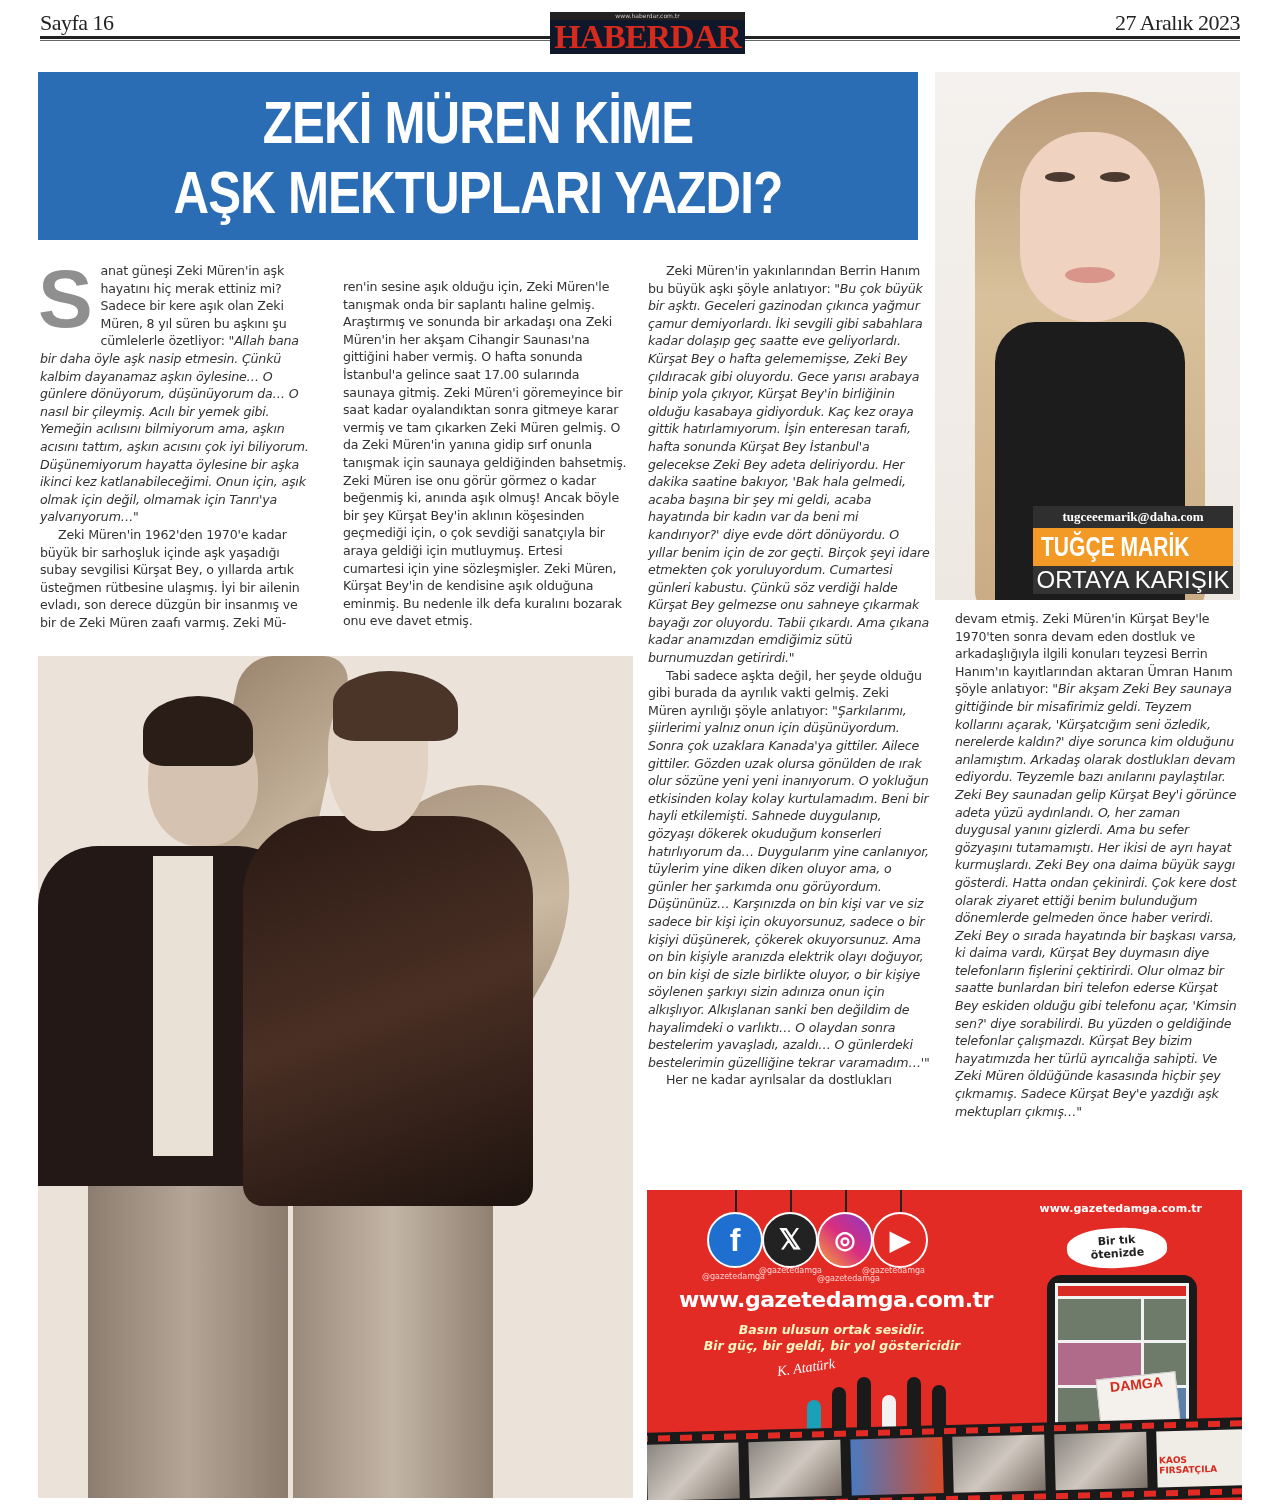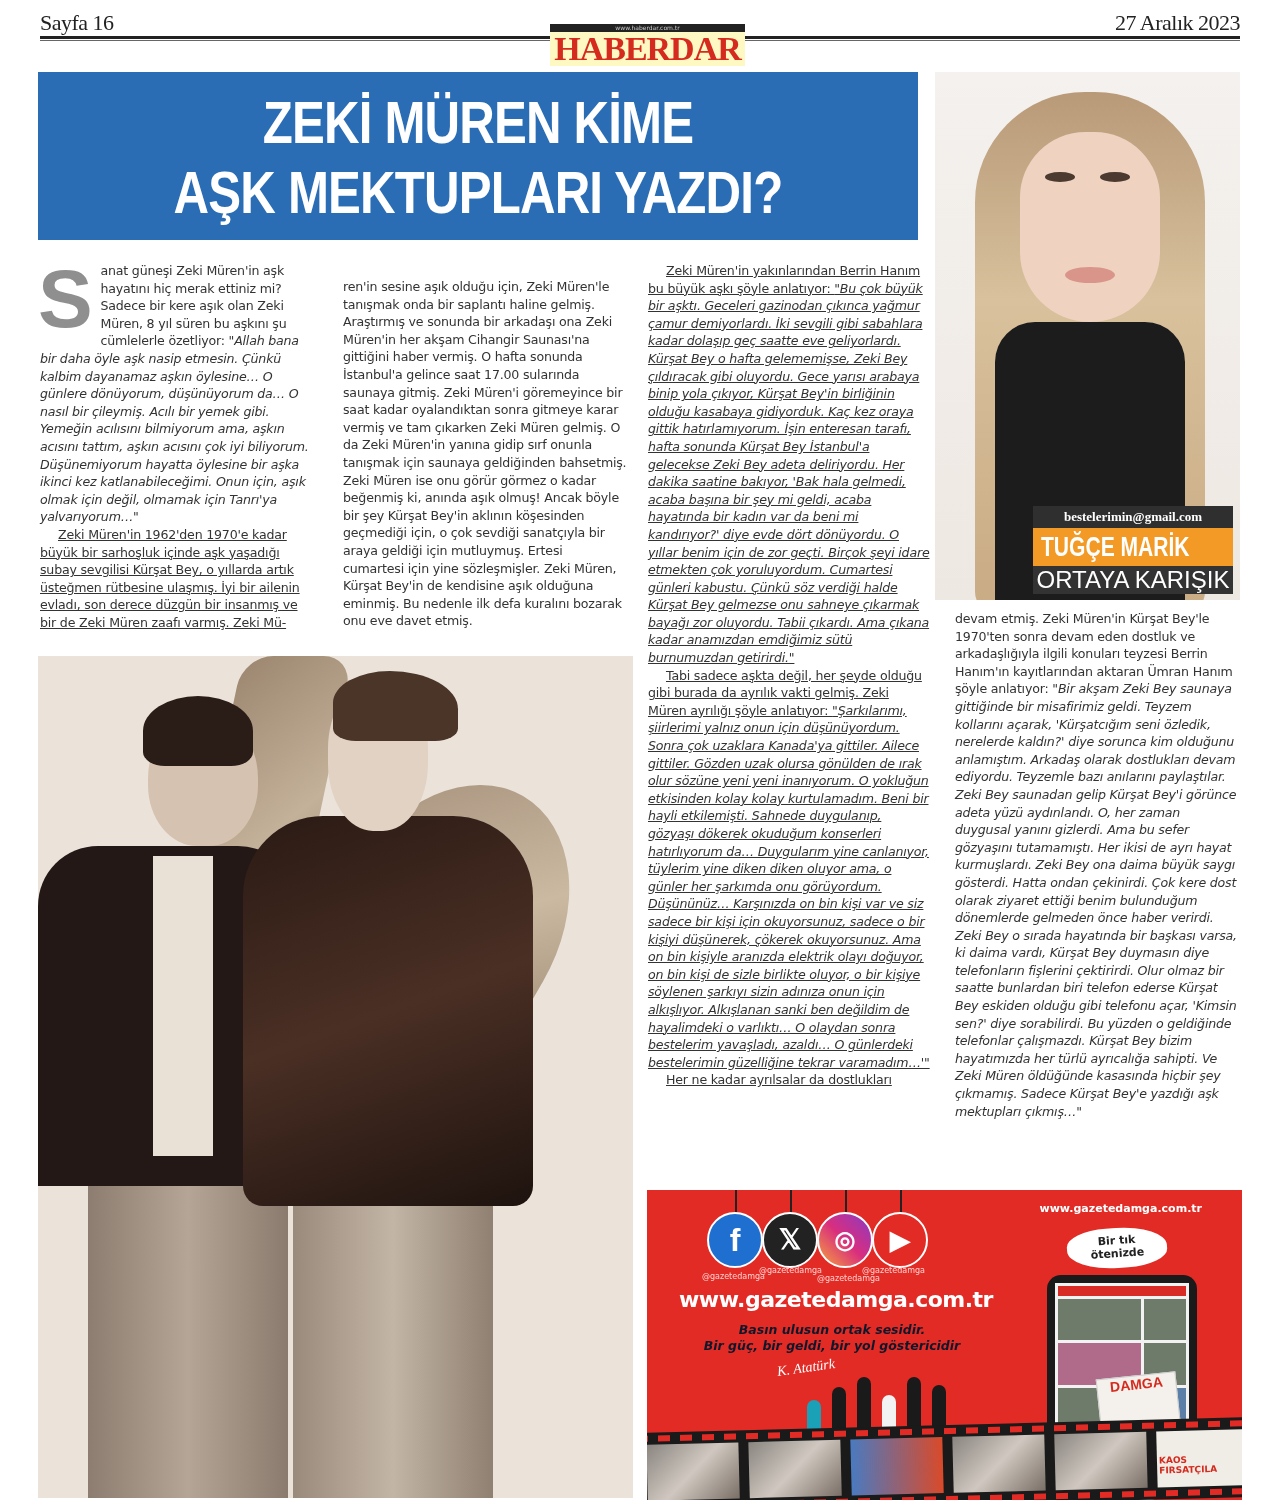--- a/index.html
+++ b/index.html
@@ -8,21 +8,21 @@
   
   .masthead { position: absolute; left: 0; top: 0; width: 1280px; height: 60px; }
   .page-num { position: absolute; left: 40px; top: 10px; font-family: "Liberation Serif", serif; font-size: 22px; color: #222; letter-spacing: -0.5px; }
   .date { position: absolute; right: 40px; top: 10px; font-family: "Liberation Serif", serif; font-size: 22px; color: #222; letter-spacing: -0.5px; }
   .rule { position: absolute; top: 36px; height: 3px; background: #222; }
   .rule.l { left: 40px; width: 510px; }
   .rule.r { left: 745px; width: 495px; }
   .rule-thin { position: absolute; top: 40px; height: 1px; background: #666; }
   .rule-thin.l { left: 40px; width: 510px; }
   .rule-thin.r { left: 745px; width: 495px; }
-  .logo { position: absolute; left: 550px; top: 12px; width: 195px; height: 42px; background: #fef9c3; margin-top: 12px; }
+  .logo { position: absolute; left: 550px; top: 12px; width: 195px; height: 42px; background: #0f172a; }
   .logo-bar { position: absolute; left: 0; top: 0; width: 100%; height: 8px; background: #222; color: #ccc; font-size: 6px; text-align: center; line-height: 8px; }
   .logo-text { position: absolute; left: 0; top: 6px; width: 100%; text-align: center; font-family: "Liberation Serif", serif; font-weight: bold; font-size: 34px; color: #d52b1e; letter-spacing: -1px; line-height: 38px; }
 
   
   .headline-box { position: absolute; left: 38px; top: 72px; width: 880px; height: 168px; background: #2a6db5; }
   .headline { position: absolute; left: 0; top: 16px; width: 100%; text-align: center; color: #fff; font-family: "Liberation Sans", sans-serif; font-weight: bold; font-size: 60px; line-height: 70px; letter-spacing: -1px; transform: scaleX(0.82); }
 
   
   .columnist { position: absolute; left: 935px; top: 72px; width: 305px; height: 528px; background: linear-gradient(180deg, #f4f1ee 0%, #eee8e2 100%); overflow: hidden; }
   .hair { position: absolute; left: 40px; top: 20px; width: 230px; height: 520px; border-radius: 110px 110px 20px 20px; background: linear-gradient(180deg, #b99a78 0%, #d8c19c 40%, #c9ab84 100%); }
@@ -33,21 +33,21 @@
   .top-dark { position: absolute; left: 60px; top: 250px; width: 190px; height: 290px; background: #1c1c1c; border-radius: 40px 40px 0 0; }
   .email-box { position: absolute; left: 1033px; top: 506px; width: 200px; height: 22px; background: #2f2f2f; color: #fff; font-family: "Liberation Serif", serif; font-weight: bold; font-size: 13px; text-align: center; line-height: 22px; }
   .name-box { position: absolute; left: 1033px; top: 528px; width: 200px; height: 38px; background: #f39a26; color: #fff; font-family: "Liberation Sans", sans-serif; font-weight: bold; font-size: 27px; line-height: 38px; padding-left: 8px; transform-origin: left; }
   .name-box span { display: inline-block; transform: scaleX(0.78); transform-origin: left; }
   .section-box { position: absolute; left: 1033px; top: 566px; width: 200px; height: 28px; background: #333; color: #fff; font-family: "Liberation Sans", sans-serif; font-size: 24px; line-height: 28px; text-align: center; }
 
   
   .col { position: absolute; font-family: "DejaVu Sans", sans-serif; font-size: 12.6px; line-height: 17.6px; color: #333; letter-spacing: -0.2px; }
   .col p { margin: 0; }
   .col .it { font-style: italic; }
-  .col .ind { text-indent: 18px; text-decoration: underline; }
+  .col .ind { text-indent: 18px; }
   .c1 { left: 40px; top: 262px; width: 276px; }
   .c2 { left: 343px; top: 278px; width: 284px; }
   .c3 { left: 648px; top: 262px; width: 282px; }
   .c4 { left: 955px; top: 610px; width: 282px; }
   .dropcap { float: left; font-family: "Liberation Sans", sans-serif; font-weight: bold; font-size: 82px; line-height: 70px; color: #8f8f8f; margin: 2px 8px 0 -2px; height: 70px; }
 
   
   .photo { position: absolute; left: 38px; top: 656px; width: 595px; height: 842px; background: #ebe3da; overflow: hidden; }
   .tree { position: absolute; left: 165px; top: 0; width: 110px; height: 380px; background: linear-gradient(135deg, #9c8670, #c4b19a, #8b7662); transform: skewX(-12deg); border-radius: 30px; }
   .tree2 { position: absolute; left: 300px; top: 120px; width: 220px; height: 300px; background: linear-gradient(135deg, #a5907a, #cbb9a2, #948069); border-radius: 50% 50% 30% 30%; transform: rotate(30deg); }
@@ -64,21 +64,21 @@
   
   .ad { position: absolute; left: 647px; top: 1190px; width: 595px; height: 310px; background: #e32b26; overflow: hidden; }
   .soc { position: absolute; top: 22px; width: 56px; height: 56px; border-radius: 50%; border: 2px solid #fff; color: #fff; font-family: "Liberation Sans", sans-serif; font-weight: bold; text-align: center; line-height: 52px; font-size: 32px; }
   .soc.fb { left: 60px; background: #1f6fd1; }
   .soc.x { left: 115px; background: #222; font-size: 28px; }
   .soc.ig { left: 170px; background: linear-gradient(45deg, #f6a33c, #d92e7e, #8b3ac4); font-size: 24px; }
   .soc.yt { left: 225px; background: #e32b26; font-size: 26px; }
   .string { position: absolute; top: 0; width: 2px; height: 24px; background: #222; }
   .handle { position: absolute; color: #ffd1cf; font-size: 8px; font-family: "DejaVu Sans", sans-serif; }
   .ad-url-big { position: absolute; left: 32px; top: 97px; width: 300px; color: #fff; font-family: "DejaVu Sans", sans-serif; font-size: 22px; font-weight: bold; letter-spacing: -0.5px; }
-  .ad-quote { position: absolute; left: 40px; top: 132px; width: 290px; text-align: center; color: #0f172a; font-family: "DejaVu Sans", sans-serif; font-weight: bold; font-style: italic; font-size: 12.5px; line-height: 16px; }
+  .ad-quote { position: absolute; left: 40px; top: 132px; width: 290px; text-align: center; color: #fef9c3; font-family: "DejaVu Sans", sans-serif; font-weight: bold; font-style: italic; font-size: 12.5px; line-height: 16px; }
   .ad-sign { position: absolute; left: 130px; top: 170px; color: #fff; font-family: "Liberation Serif", serif; font-style: italic; font-size: 14px; transform: rotate(-8deg); }
   .ad-url-small { position: absolute; right: 40px; top: 12px; color: #fff; font-family: "DejaVu Sans", sans-serif; font-weight: bold; font-size: 11px; }
   .ad-bubble { position: absolute; left: 420px; top: 38px; width: 100px; height: 40px; background: #fff; border-radius: 40% 50% 40% 50%; color: #222; font-family: "DejaVu Sans", sans-serif; font-weight: bold; font-size: 11px; line-height: 13px; text-align: center; padding-top: 6px; transform: rotate(-4deg); }
   .tablet { position: absolute; left: 400px; top: 85px; width: 150px; height: 165px; background: #1a1a1a; border-radius: 14px; padding: 8px; }
   .tablet-screen { width: 100%; height: 100%; background: #f2f2f2; display: grid; grid-template-columns: 2fr 1fr; grid-template-rows: 10px 1fr 1fr 1fr; gap: 3px; padding: 3px; }
   .tablet-screen div { background: #6e7a6a; }
   .tablet-screen .hdr { grid-column: 1 / 3; background: #d92b26; }
   .paper { position: absolute; left: 455px; top: 185px; width: 80px; height: 125px; background: #f4f1ec; transform: rotate(-6deg); border: 1px solid #ccc; }
   .paper-title { color: #d52b1e; font-weight: bold; font-size: 14px; text-align: center; font-family: "Liberation Sans", sans-serif; }
   .mics { position: absolute; left: 150px; top: 185px; width: 200px; height: 60px; }
@@ -113,21 +113,21 @@
 </div>
 
 <div class="columnist">
   <div class="hair"></div>
   <div class="top-dark"></div>
   <div class="face"></div>
   <div class="eye l"></div>
   <div class="eye r"></div>
   <div class="lips"></div>
 </div>
-<div class="email-box">bestelerimin@gmail.com</div>
+<div class="email-box">tugceeemarik@daha.com</div>
 <div class="name-box"><span>TUĞÇE MARİK</span></div>
 <div class="section-box">ORTAYA KARIŞIK</div>
 
 <div class="col c1">
   <p>
     <span class="dropcap">S</span><span>anat güneşi Zeki Müren'in aşk hayatını hiç merak ettiniz mi? Sadece bir kere aşık olan Zeki Müren, 8 yıl süren bu aşkını şu cümlelerle özetliyor: </span><span class="it">"Allah bana bir daha öyle aşk nasip etmesin. Çünkü kalbim dayanamaz aşkın öylesine… O günlere dönüyorum, düşünüyorum da… O nasıl bir çileymiş. Acılı bir yemek gibi. Yemeğin acılısını bilmiyorum ama, aşkın acısını tattım, aşkın acısını çok iyi biliyorum. Düşünemiyorum hayatta öylesine bir aşka ikinci kez katlanabileceğimi. Onun için, aşık olmak için değil, olmamak için Tanrı'ya yalvarıyorum…"</span>
   </p>
   <p class="ind">Zeki Müren'in 1962'den 1970'e kadar büyük bir sarhoşluk içinde aşk yaşadığı subay sevgilisi Kürşat Bey, o yıllarda artık üsteğmen rütbesine ulaşmış. İyi bir ailenin evladı, son derece düzgün bir insanmış ve bir de Zeki Müren zaafı varmış. Zeki Mü-</p>
 </div>
 

